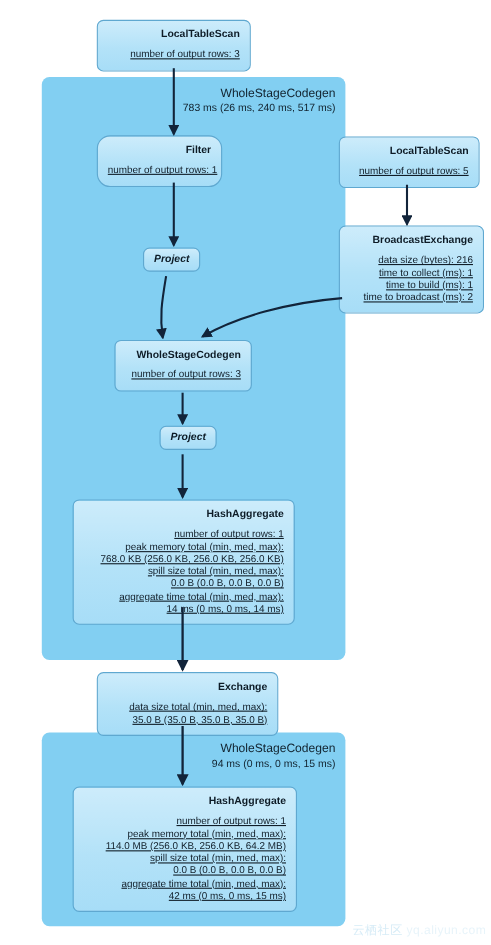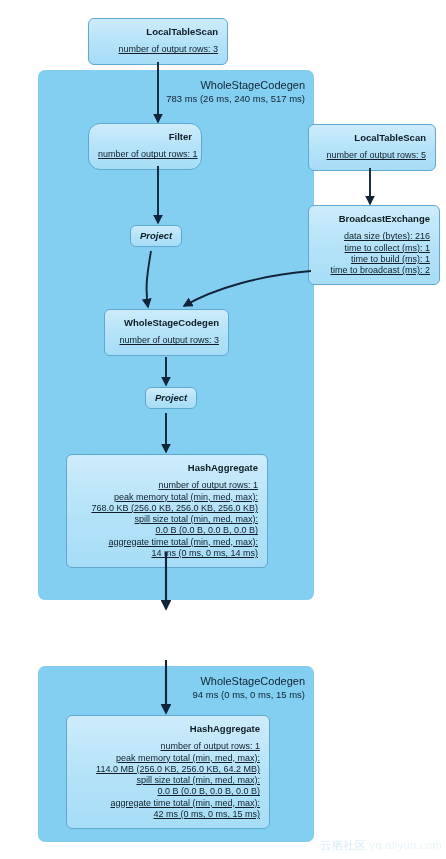--- a/index.html
+++ b/index.html
@@ -177,20 +177,25 @@
     <div class="node-title">HashAggregate</div>
     <div class="node-metrics">number of output rows: 1
 peak memory total (min, med, max):
 768.0 KB (256.0 KB, 256.0 KB, 256.0 KB)
 spill size total (min, med, max):
 0.0 B (0.0 B, 0.0 B, 0.0 B)
 aggregate time total (min, med, max):
 14 ms (0 ms, 0 ms, 14 ms)</div>
   </div>
 
+  <div class="node" style="left:88px; top:611px; width:165px;">
+    <div class="node-title">Exchange</div>
+    <div class="node-metrics">data size total (min, med, max):
+35.0 B (35.0 B, 35.0 B, 35.0 B)</div>
+  </div>
 
   <div class="node" style="left:66px; top:715px; width:204px;">
     <div class="node-title">HashAggregate</div>
     <div class="node-metrics">number of output rows: 1
 peak memory total (min, med, max):
 114.0 MB (256.0 KB, 256.0 KB, 64.2 MB)
 spill size total (min, med, max):
 0.0 B (0.0 B, 0.0 B, 0.0 B)
 aggregate time total (min, med, max):
 42 ms (0 ms, 0 ms, 15 ms)</div>

